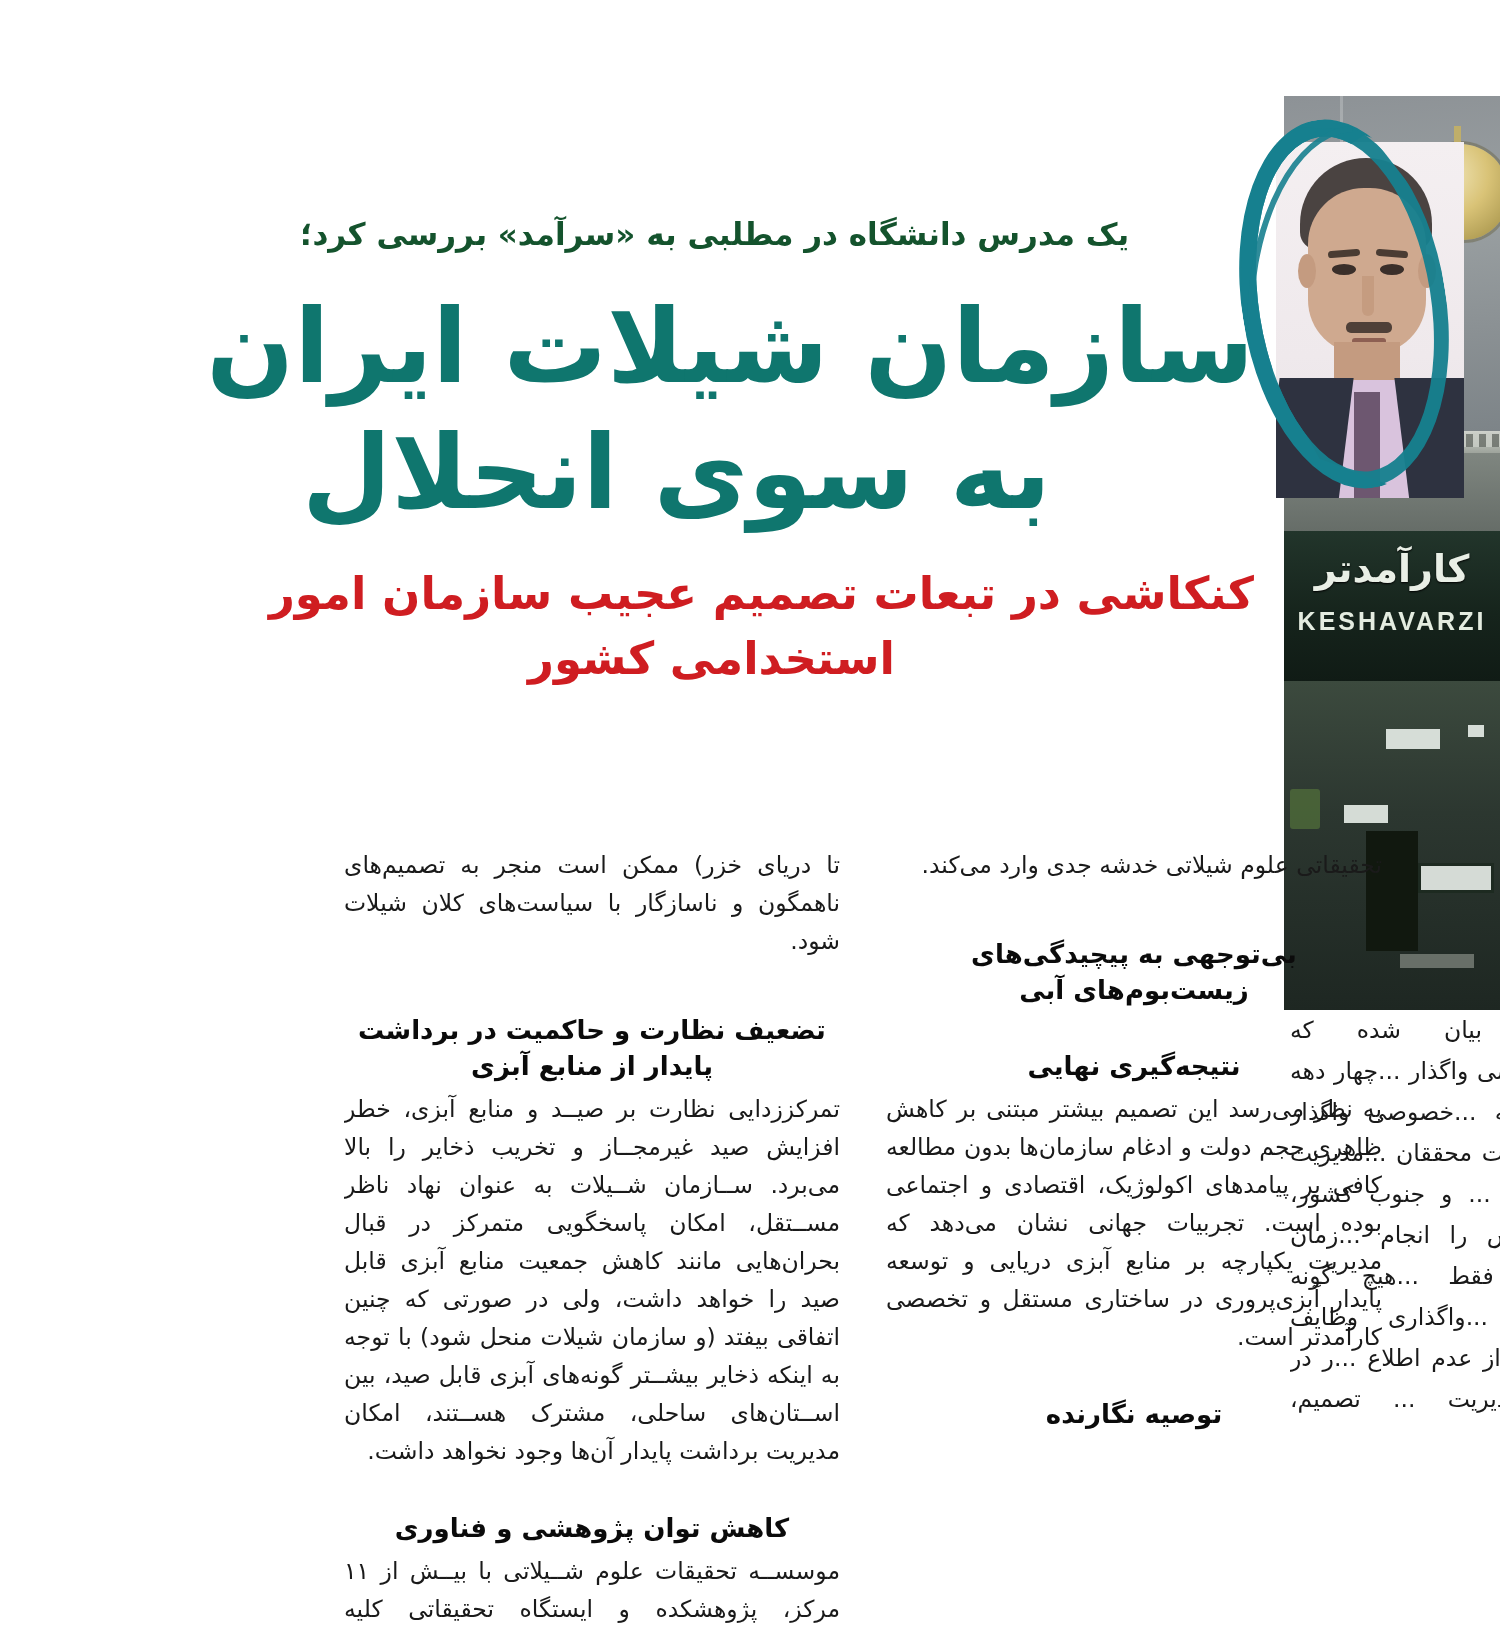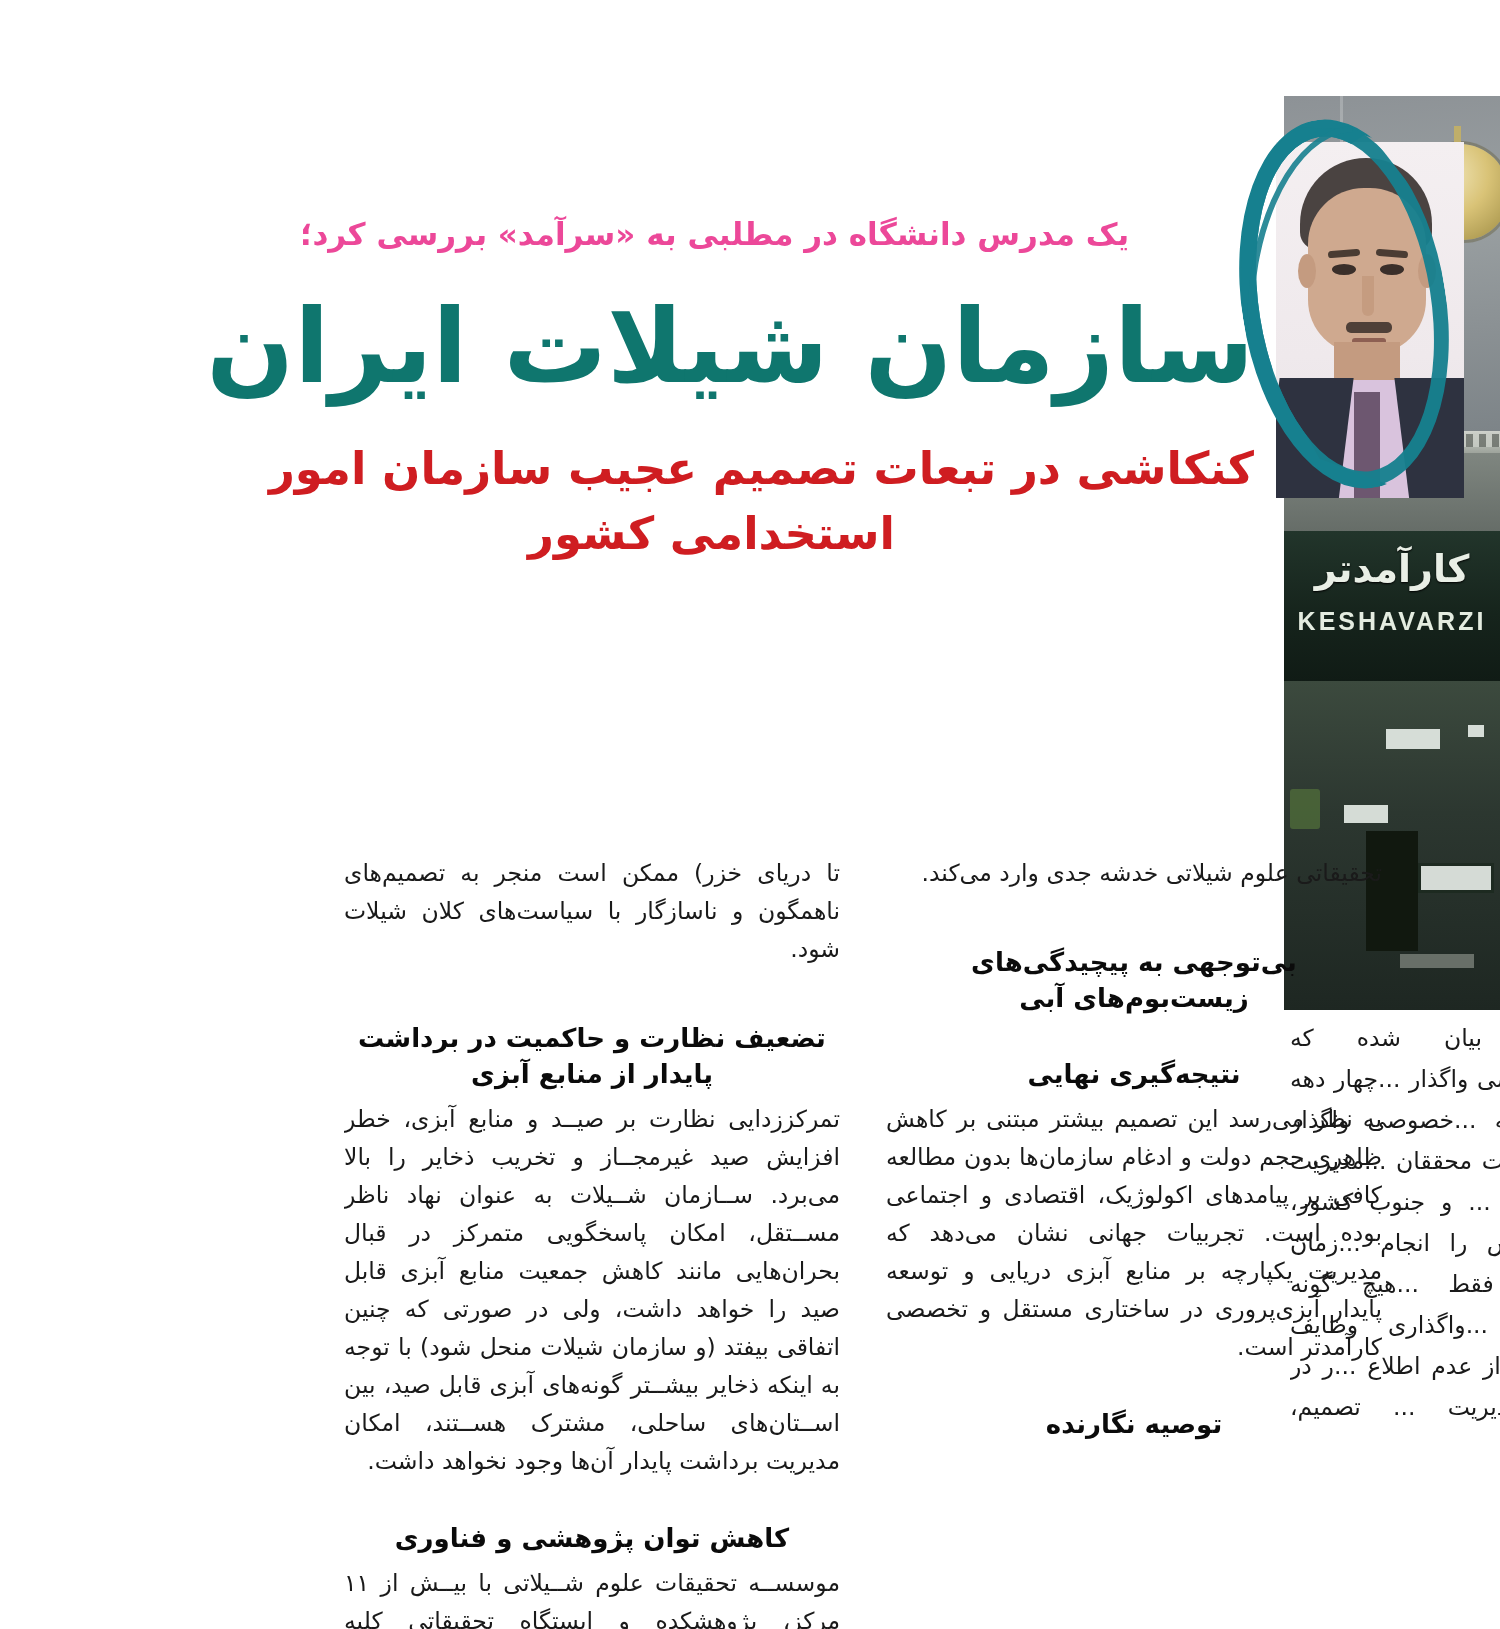--- a/index.html
+++ b/index.html
@@ -17,21 +17,21 @@
   .head-block{
     position:absolute;
     top:214px; right:246px;
     width:958px;
     text-align:left;
     direction:rtl;
   }
   .kicker{
     font-size:31px;
     font-weight:700;
-    color:#ec4899;
+    color:#14532d;
     letter-spacing:-0.5px;
     line-height:1.35;
     text-align:left;
     padding-left:4px;
     white-space:nowrap;
   }
   .headline{
     margin-top:28px;
     font-size:103px;
     font-weight:900;
@@ -246,21 +246,21 @@
     position:absolute;
     top:1010px;
     right:-86px;
     left:auto;
     width:296px;
     height:619px;
     overflow:hidden;
     direction:rtl;
   }
   p.body{
-    margin:8px 0 0 0;
+    margin:0 0 0 0;
     font-size:23.5px;
     line-height:38px;
     color:#1a1a1a;
     text-align:justify;
     text-justify:inter-word;
     letter-spacing:-0.2px;
     font-family:"DejaVu Sans",sans-serif;
     font-weight:400;
   }
   h3.sect{
@@ -334,20 +334,21 @@
       <div class="teal-ring2"></div>
       <div class="teal-ring3"></div>
     </div>
 
   </div>
 
   <div class="head-block">
     <div class="kicker">یک مدرس دانشگاه در مطلبی به «سرآمد» بررسی کرد؛</div>
     <div class="headline">
       <span class="hl-line l1">سازمان شیلات ایران</span>
+      <span class="hl-line l2">به سوی انحلال</span>
     </div>
     <div class="subhead">
       <span class="sh-line s1">کنکاشی در تبعات تصمیم عجیب سازمان امور</span>
       <span class="sh-line s2">استخدامی کشور</span>
     </div>
   </div>
 
   <div class="cols">
 
     <div class="col col-right">

